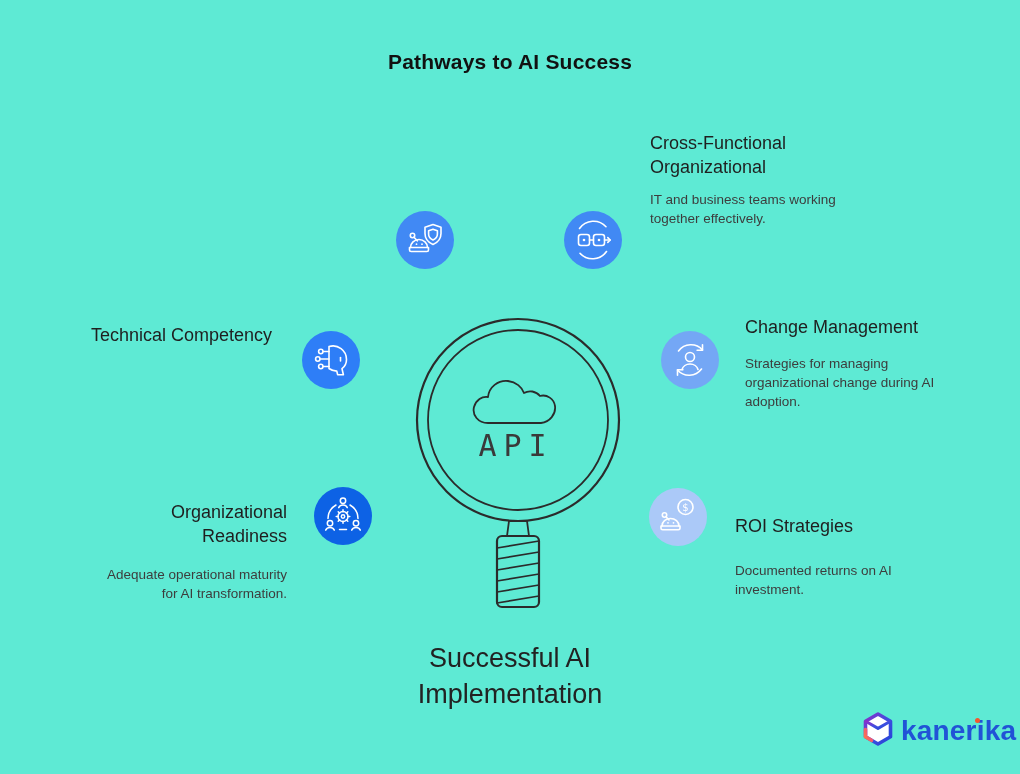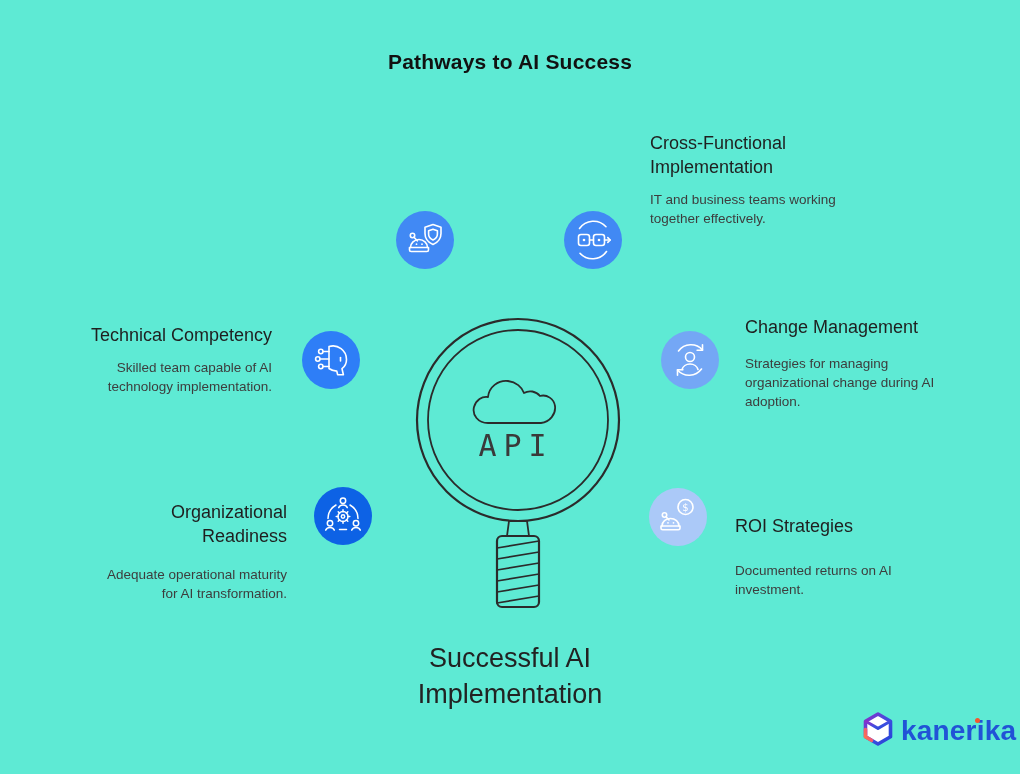--- a/index.html
+++ b/index.html
@@ -71,21 +71,21 @@
         <path d="M13.5 36.5 h19 v2.4 a1.6 1.6 0 0 1 -1.6 1.6 h-15.8 a1.6 1.6 0 0 1 -1.6 -1.6 z"></path>
         <circle cx="16.5" cy="24.5" r="2.2"></circle>
         <path d="M18 26.3 L21.3 29.8"></path>
         <circle cx="20.5" cy="33.2" r="0.9" fill="#ffffff" stroke="none"></circle>
         <circle cx="26" cy="33.2" r="0.9" fill="#ffffff" stroke="none"></circle>
       </g>
     </svg>
   </div>
 
   <div class="block collab">
-    <h2>Cross-Functional Implementation</h2>
+    <h2>Cross-Functional Organizational</h2>
     <p>IT and business teams working together effectively.</p>
   </div>
   <div class="icon-badge i-collab">
     <svg width="58" height="58" viewBox="0 0 58 58">
       <circle cx="29" cy="29" r="29" fill="#4189f4"></circle>
       <g fill="none" stroke="#ffffff" stroke-width="1.6" stroke-linecap="round" stroke-linejoin="round">
         <rect x="14.5" y="23.5" width="11" height="11" rx="2.5"></rect>
         <rect x="29.5" y="23.5" width="11" height="11" rx="2.5"></rect>
         <circle cx="20" cy="29" r="1.3" fill="#ffffff" stroke="none"></circle>
         <circle cx="35" cy="29" r="1.3" fill="#ffffff" stroke="none"></circle>
@@ -93,21 +93,20 @@
         <path d="M40.5 29 h5.5"></path>
         <path d="M43.8 26.6 L46.2 29 L43.8 31.4"></path>
         <path d="M15.5 17.5 a17 17 0 0 1 26.5 -1.8"></path>
         <path d="M42.5 40.5 a17 17 0 0 1 -26.5 1.8"></path>
       </g>
     </svg>
   </div>
 
   <div class="block tech align-right">
     <h2>Technical Competency</h2>
-    <p class="mw">Skilled team capable of AI technology implementation.</p>
   </div>
   <div class="icon-badge i-tech">
     <svg width="58" height="58" viewBox="0 0 58 58">
       <circle cx="29" cy="29" r="29" fill="#2e7ef7"></circle>
       <g fill="none" stroke="#ffffff" stroke-width="1.6" stroke-linecap="round" stroke-linejoin="round">
         <path d="M27 15.5 a13.5 13.5 0 0 1 17.5 13 c0 4 -1.8 7.2 -4.5 9.2 l1.4 6 h-5.8 l-0.8 -3.6 a13.5 13.5 0 0 1 -7.8 -2.6 z"></path>
         <path d="M38.5 26.5 v3.5"></path>
         <path d="M27 20.5 h-5.5"></path>
           <circle cx="18.8" cy="20.5" r="2.2"></circle>
         <path d="M27 28 h-8.5"></path>

